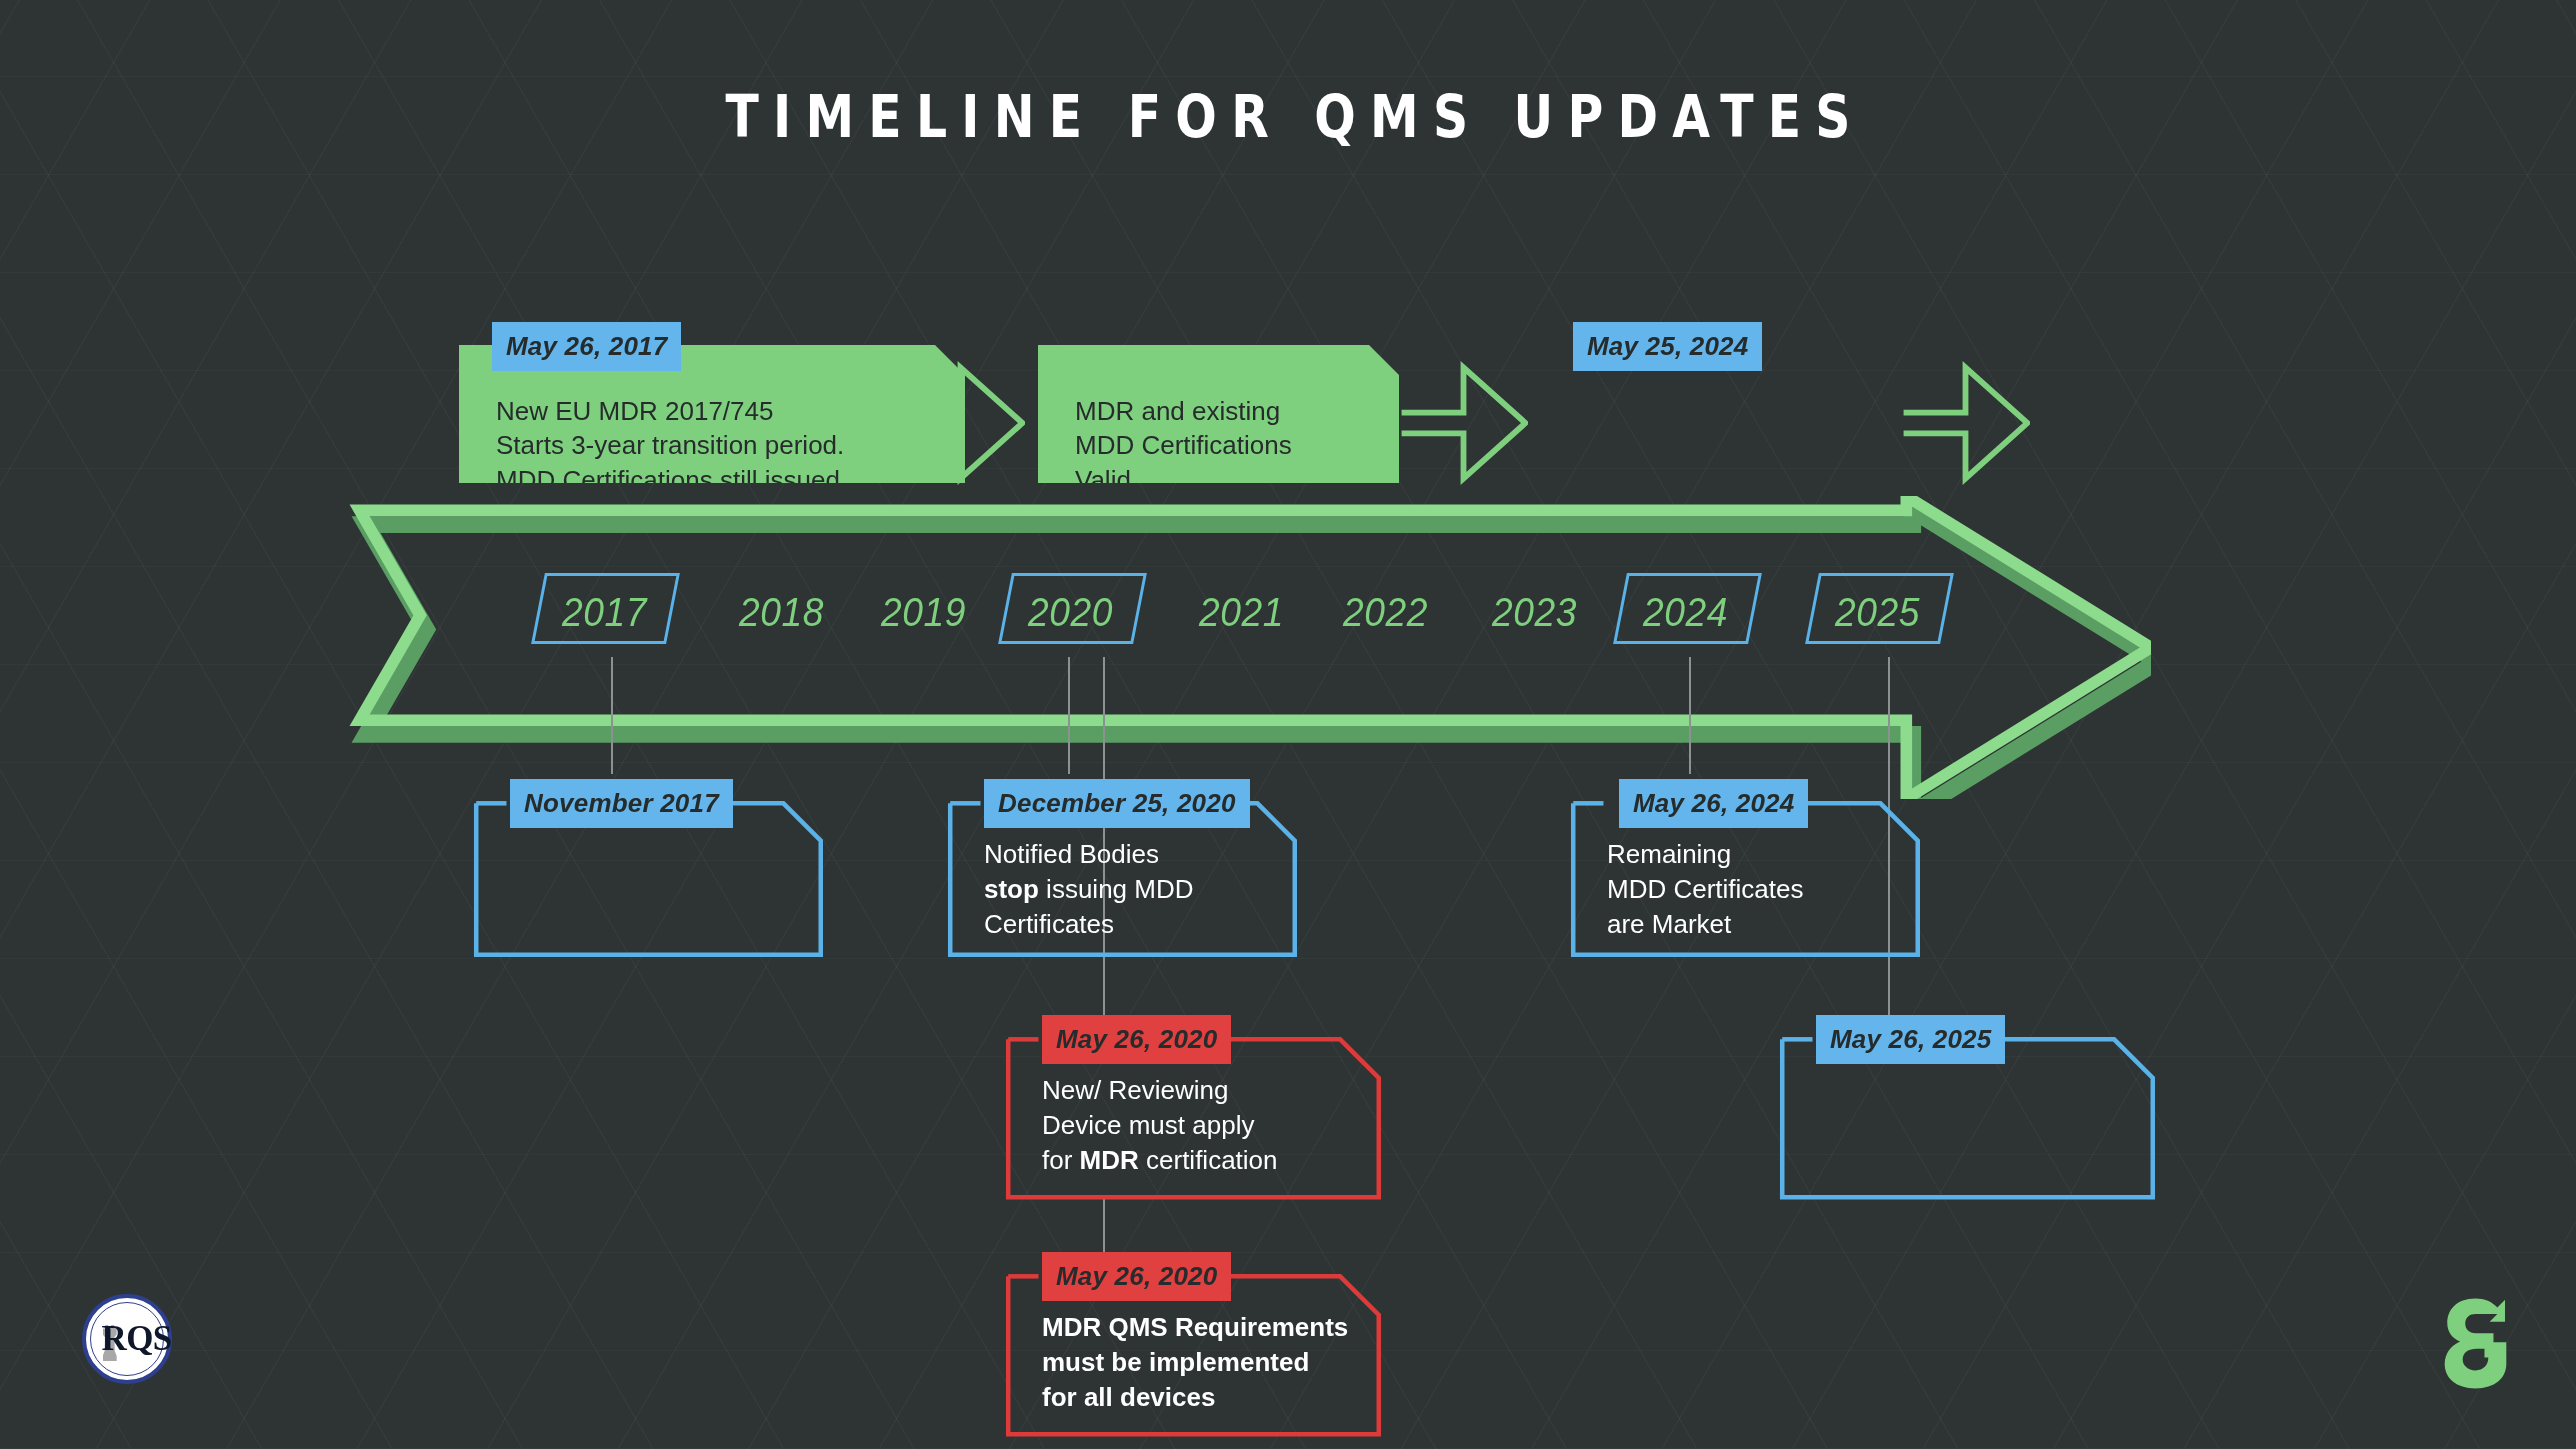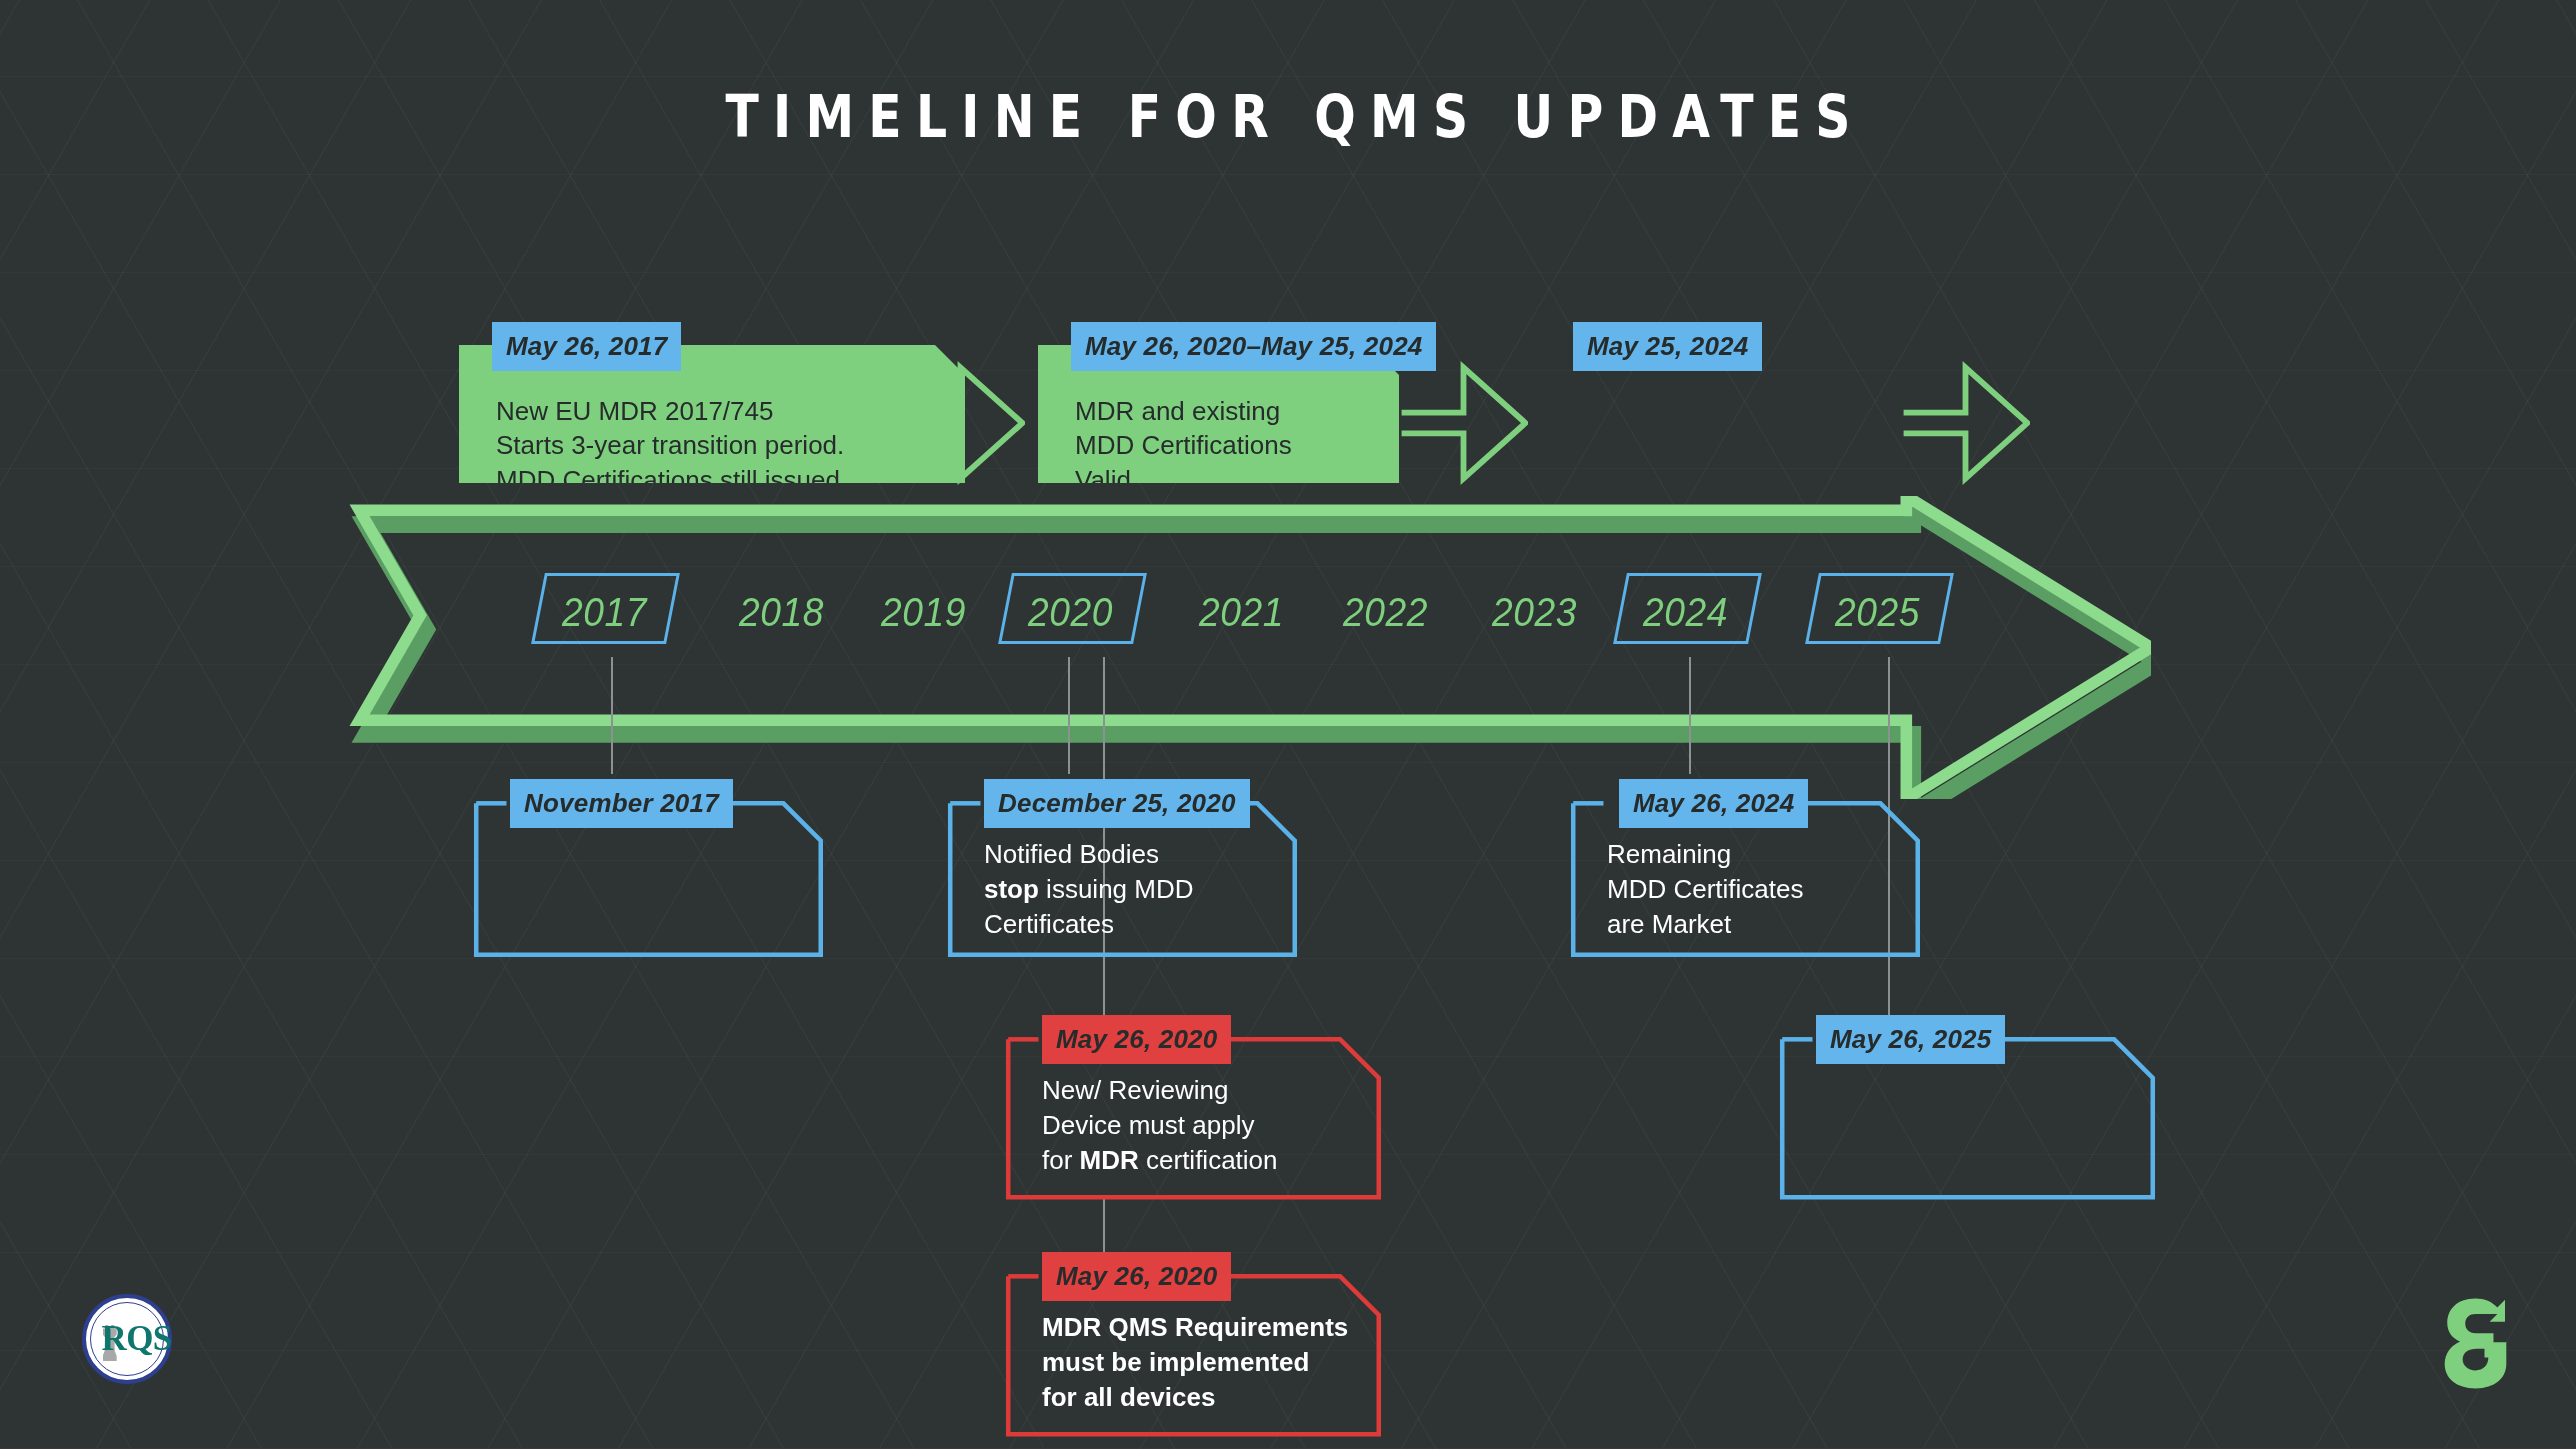--- a/index.html
+++ b/index.html
@@ -142,21 +142,21 @@
     left: 16.7px; top: 27px;
     width: 14px; height: 36px;
     background: #a8a8a8;
     clip-path: polygon(0 10%, 18% 10%, 18% 0, 40% 0, 40% 10%, 60% 10%, 60% 0, 82% 0, 82% 10%, 100% 10%, 100% 26%, 84% 34%, 86% 72%, 100% 86%, 100% 100%, 0 100%, 0 86%, 14% 72%, 16% 34%, 0 26%);
   }
   #rqs-logo .rqs-text {
     position: relative;
     font-family: "Liberation Serif", serif;
     font-weight: 700;
     font-size: 35px;
-    color: #0f766e;
+    color: #0f172a;
     letter-spacing: -0.6px;
     margin-left: 19.3px;
   }
 
   #greenlight-logo {
     position: absolute;
     left: 2438px; top: 1296px;
     width: 75px; height: 95px;
   }
 </style>
@@ -181,21 +181,20 @@
   <svg class="chev" style="left:896px; top:352px;" width="129" height="142" viewBox="0 0 200 220">
     <polyline points="4,94 100,94 100,24 196,110 100,196 100,126 4,126" fill="none" stroke="#7ed07e" stroke-width="9" stroke-linejoin="miter"></polyline>
   </svg>
 
   <div class="card" style="left:1038px; top:322px; width:361px; height:161px;">
     <div class="gcard-body" style="left:0; top:23px; width:361px; height:138px;">
       <div class="line">MDR and existing</div>
       <div class="line">MDD Certifications</div>
       <div class="line">Valid</div>
     </div>
-    <div class="date-chip blue" style="left:33px; top:0;">May 26, 2020–May 25, 2024</div>
   </div>
 
   <svg class="chev" style="left:1399px; top:352px;" width="129" height="142" viewBox="0 0 200 220">
     <polyline points="4,94 100,94 100,24 196,110 100,196 100,126 4,126" fill="none" stroke="#7ed07e" stroke-width="9" stroke-linejoin="miter"></polyline>
   </svg>
 
   <div class="card" style="left:1540px; top:322px; width:361px; height:161px;">
     <div class="date-chip blue" style="left:33px; top:0;">May 25, 2024</div>
   </div>
 

